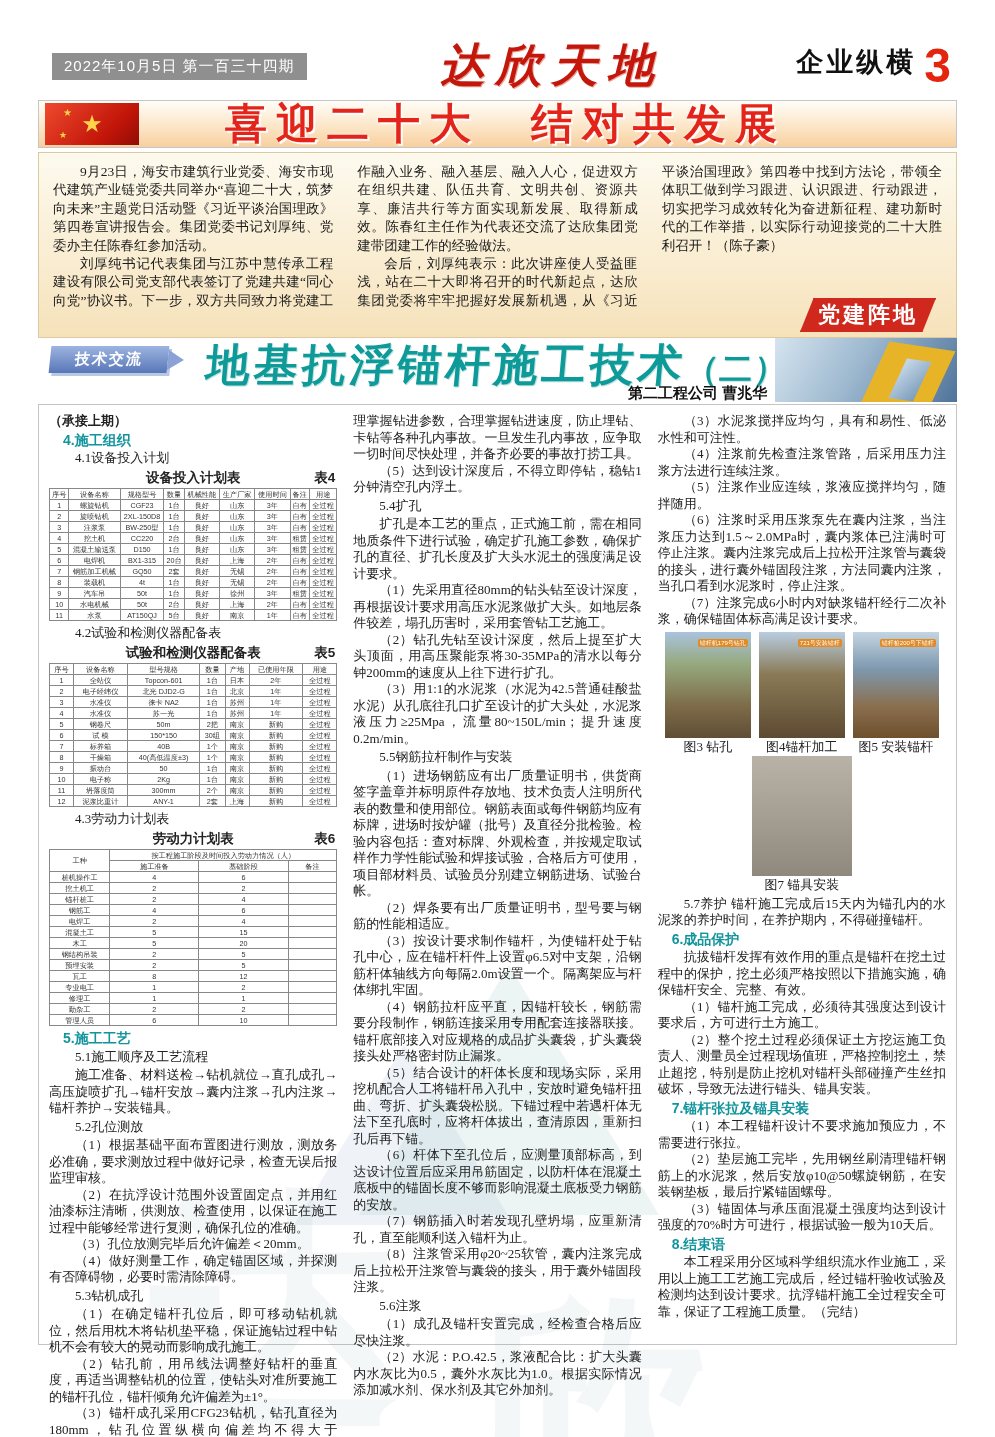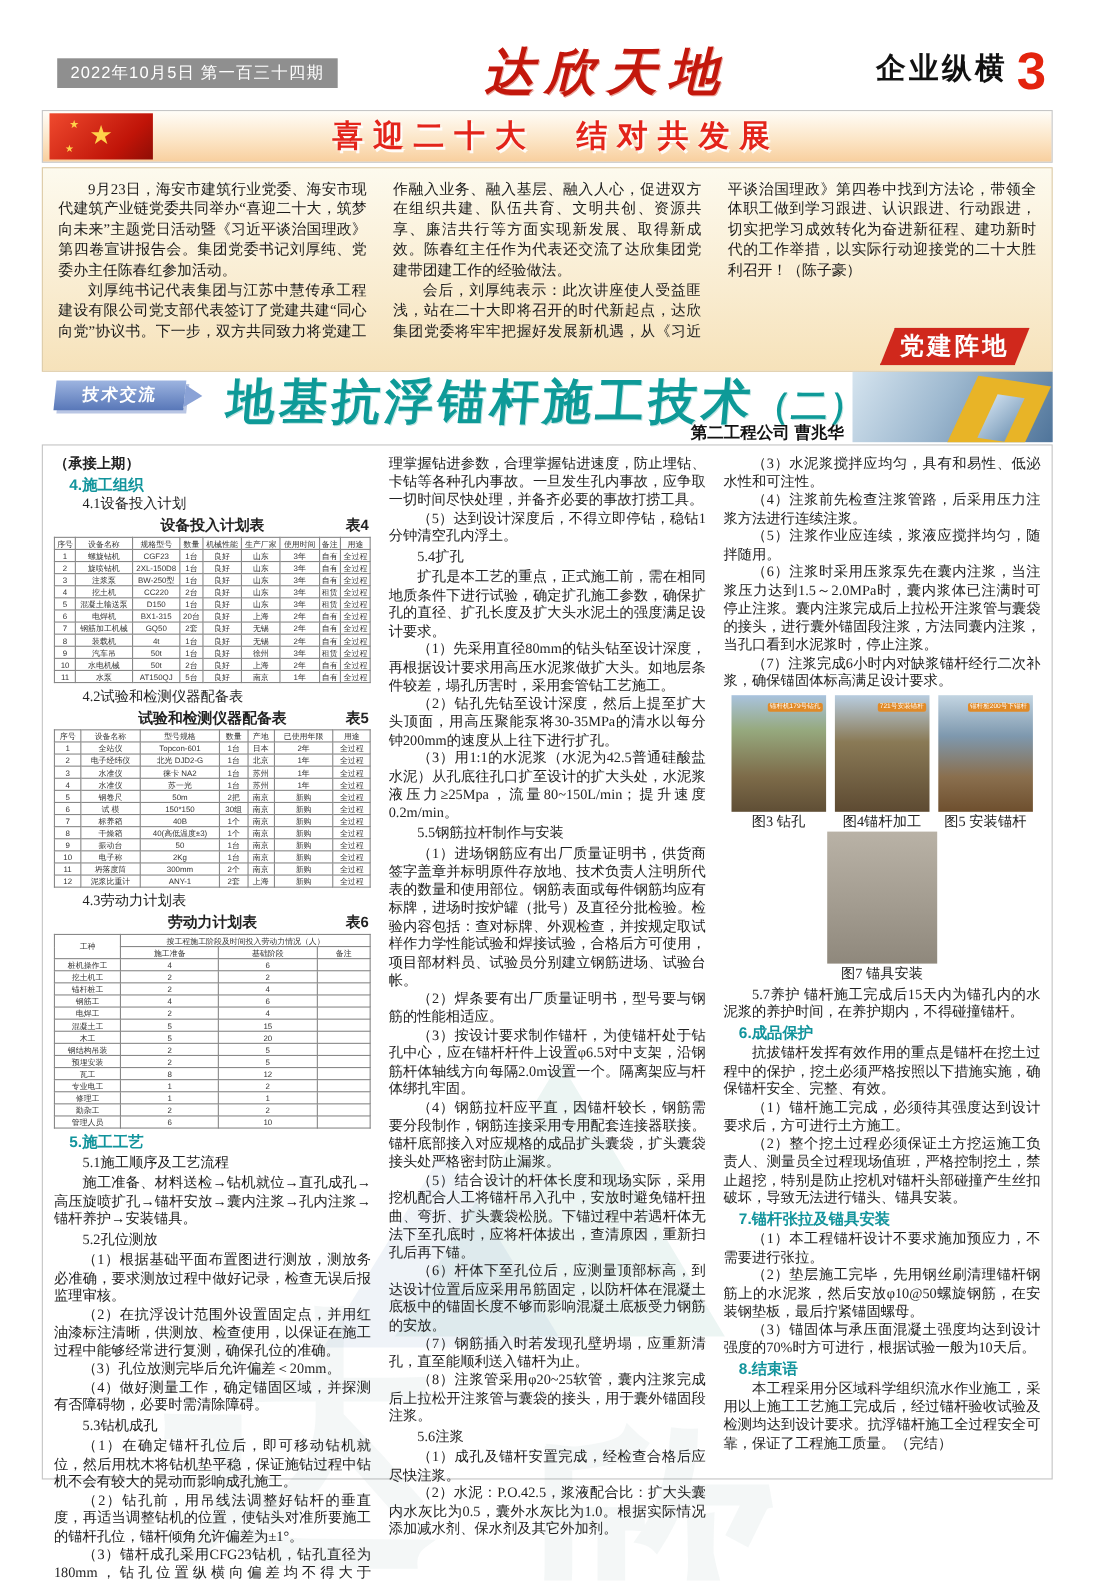--- a/index.html
+++ b/index.html
@@ -21,21 +21,21 @@
   .banner{position:absolute;top:100px;left:38px;right:38px;height:48px;border:1px solid #c6c6c6;
           background:linear-gradient(180deg,#fffdf8 0%,#fce6c8 55%,#f8cf9e 100%);
           display:flex;align-items:center;box-sizing:border-box;}
   .emblem{width:94px;height:42px;margin-left:6px;flex:0 0 auto;position:relative;
           background:linear-gradient(135deg,#ef4a2e 0%,#c01408 70%,#8f0d05 100%);
           display:flex;align-items:center;justify-content:center;}
   .emblem .star-big{color:#ffd24a;font-size:24px;line-height:1;}
   .emblem .star-sm{position:absolute;color:#ffd24a;font-size:10px;top:4px;left:18px;}
   .emblem .star-sm2{position:absolute;color:#ffd24a;font-size:9px;bottom:5px;left:14px;}
   .banner-title{flex:1;text-align:center;font-family:"Liberation Sans",sans-serif;font-weight:bold;
-                font-size:28px;color:#e3241a;letter-spacing:9px;padding-right:84px;
+                font-size:42px;color:#e3241a;letter-spacing:9px;padding-right:84px;
                 text-shadow:0 0 3px #fff,2px 2px 0 rgba(255,255,255,.9);}
 
   
   .party-box{position:absolute;top:152px;left:38px;right:38px;height:186px;border:1px solid #dcc9a2;
              background:linear-gradient(180deg,#fdfaee 0%,#f9ecd0 60%,#f6e2ba 100%);
              padding:10px 14px;box-sizing:border-box;}
   .party-cols{column-count:3;column-gap:24px;height:100%;font-size:13.5px;line-height:18.4px;
               text-align:justify;color:#1a1a1a;}
   .party-p{margin:0;text-indent:2em;}
   .badge{position:absolute;right:20px;bottom:5px;background:#d0281c;color:#fff;

